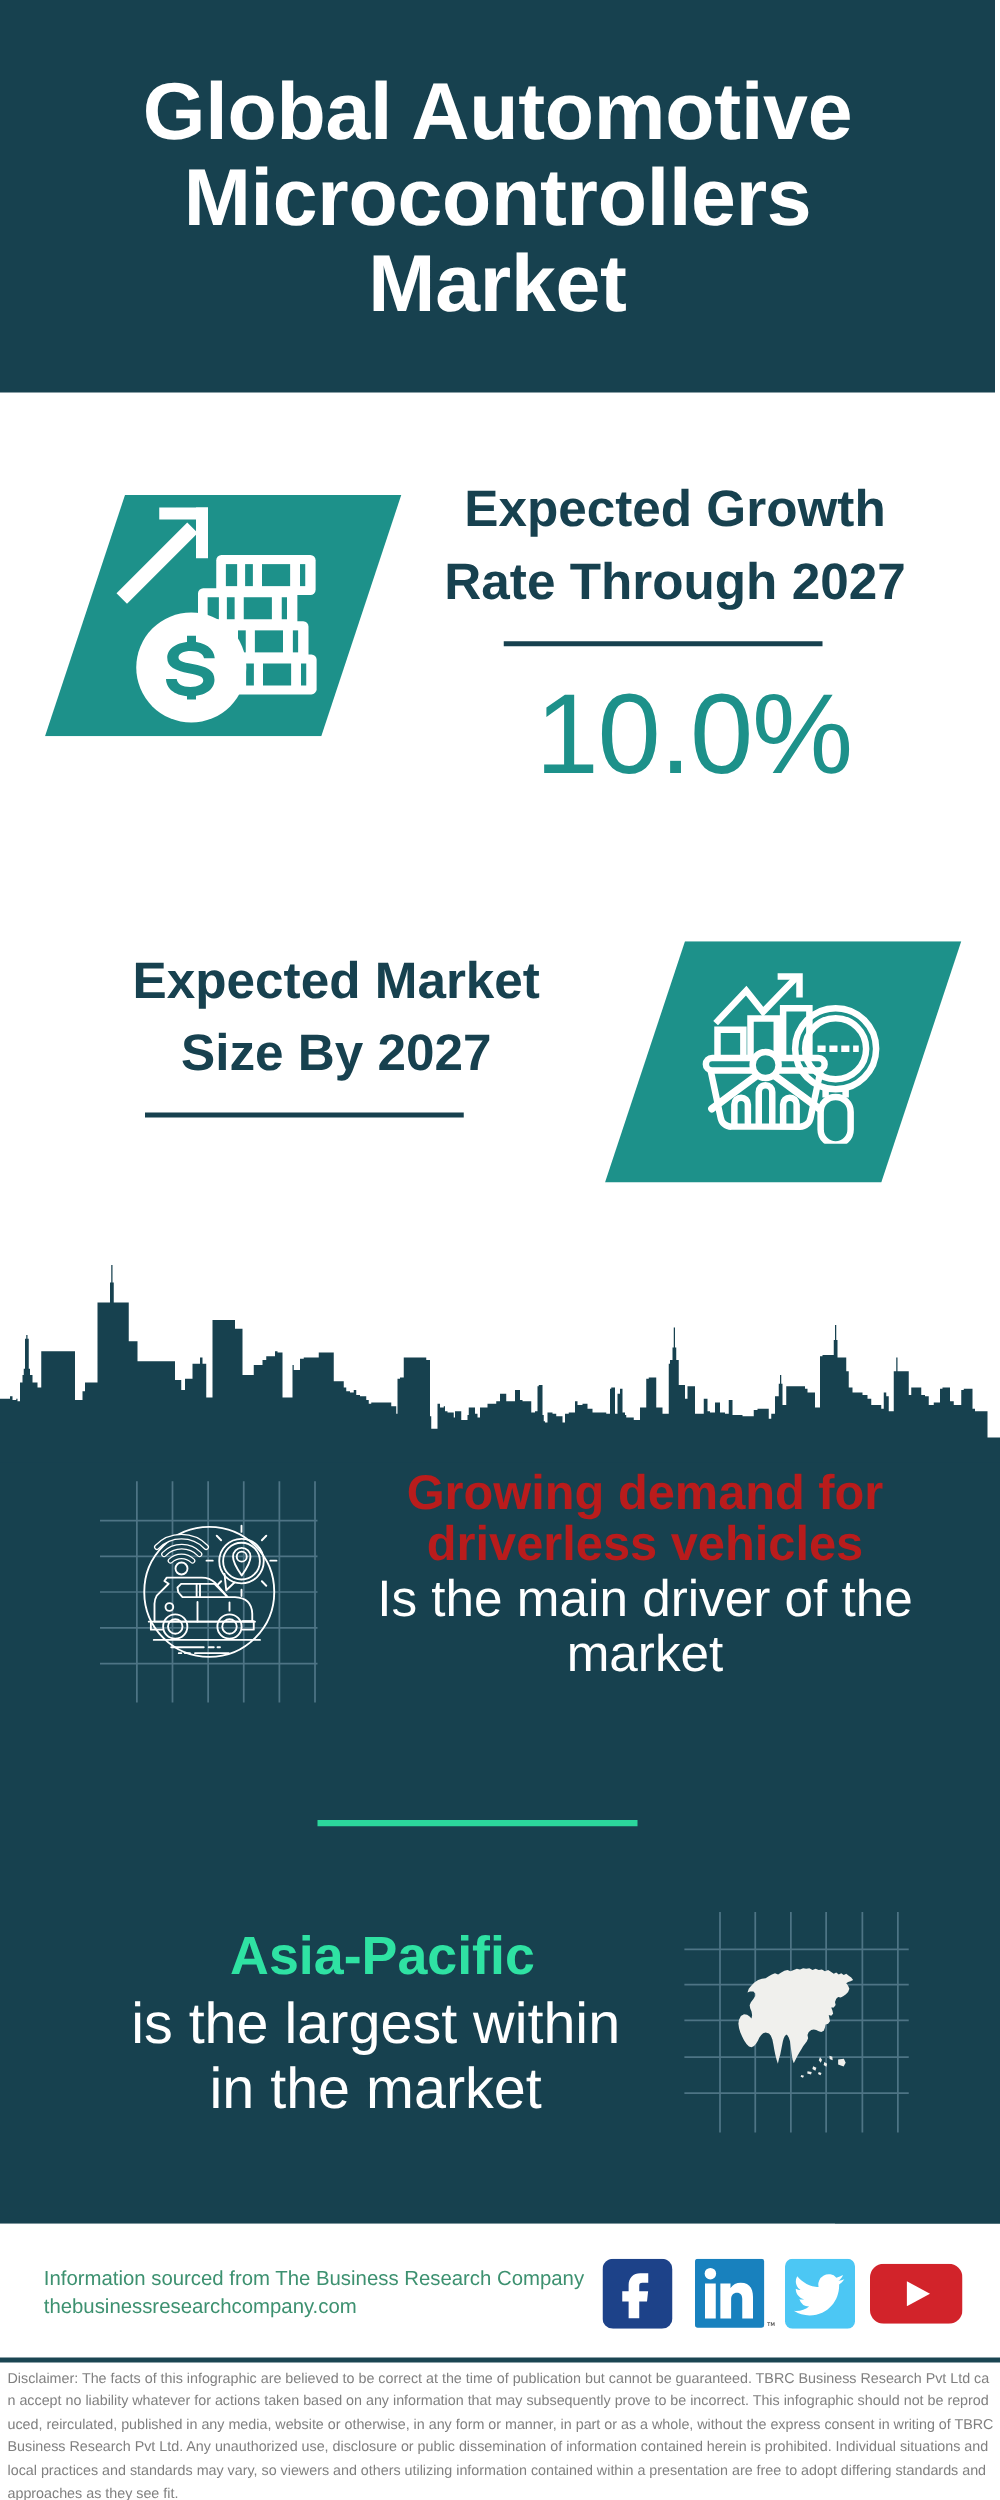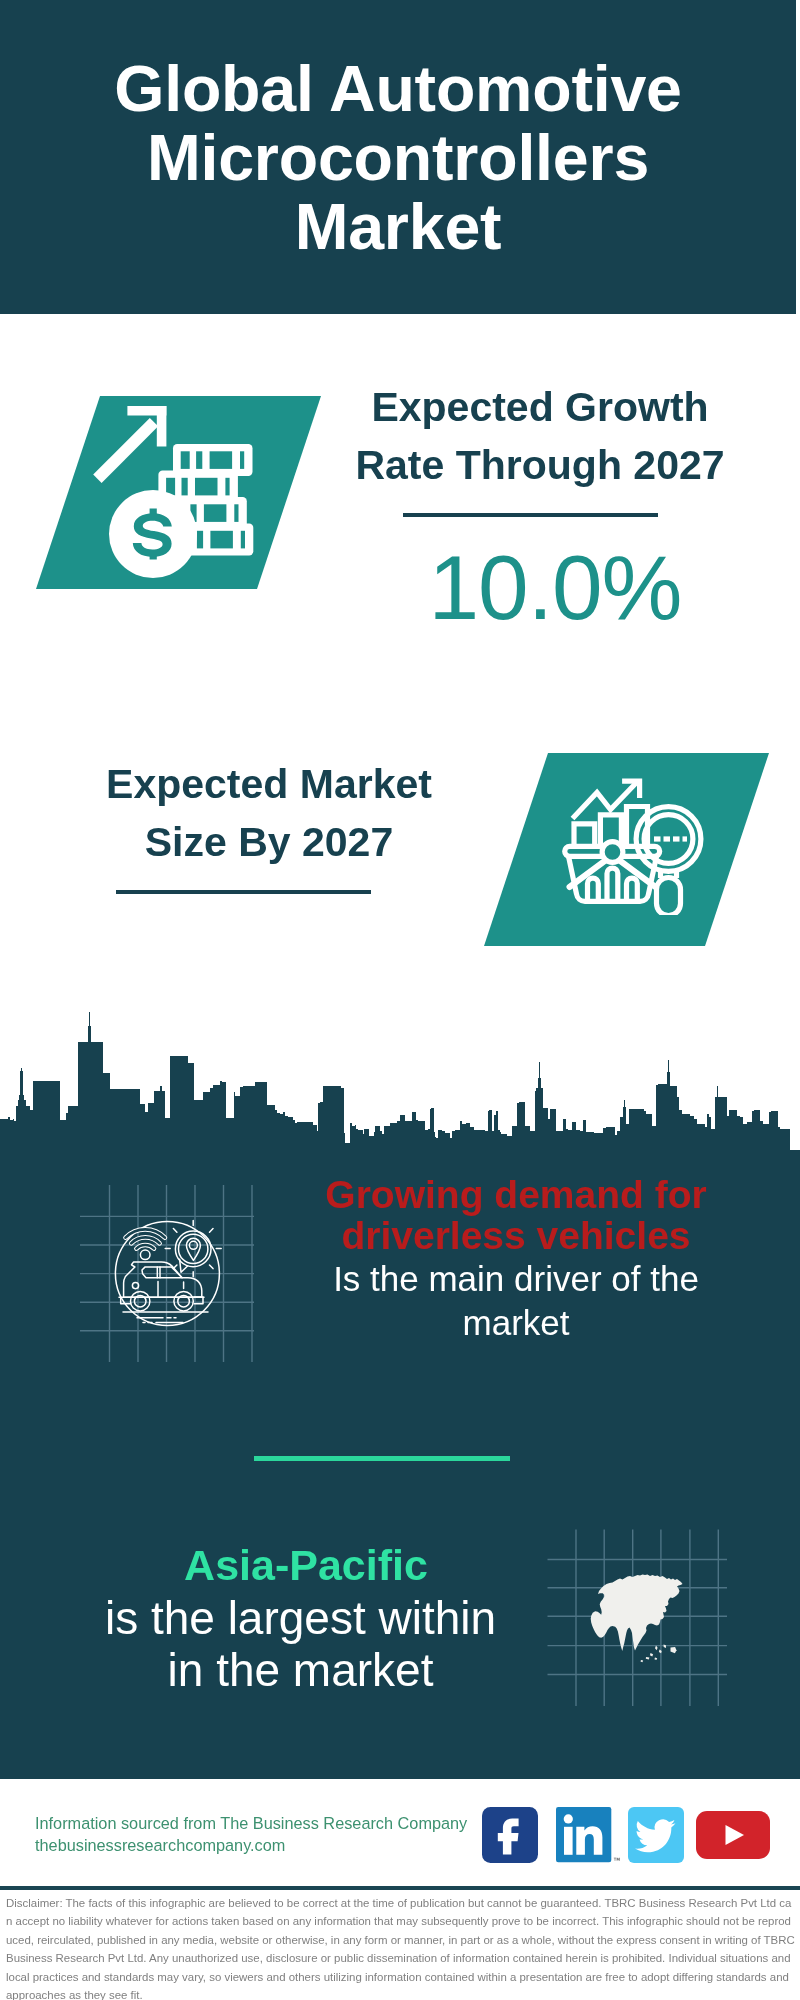--- a/index.html
+++ b/index.html
@@ -22,21 +22,21 @@
   .kpi-value.small { font-size:72px; top:142px; left:0; }
   .kpi-rule.shift { margin-left:-153px; top:135px; }
 
   
   .darkbody { position:absolute; left:0; top:1150px; width:800px; height:629px; background:#17414F; }
   .skyline { position:absolute; left:0; top:1000px; width:800px; height:170px; display:block; }
 
   
   .drv-text { position:absolute; left:296px; top:1174px; width:440px; text-align:center; }
   .drv-head { color:#b91c1c; font-size:39px; font-weight:bold; line-height:41px; }
-  .drv-sub { color:#ffffff; font-size:35px; line-height:44px; padding-top:1px; }
+  .drv-sub { color:#ffffff; font-size:41px; line-height:44px; padding-top:1px; }
   .divider { position:absolute; left:254px; top:1456px; width:256px; height:5px; background:#2BD79C; }
 
   
   .asia-text { position:absolute; left:42px; top:1541px; width:520px; text-align:center; }
   .asia-head { color:#2FE2A3; font-size:43px; font-weight:bold; line-height:49px; margin-left:8px; }
   .asia-sub { color:#ffffff; font-size:46px; line-height:52px; padding-top:2px; margin-left:-3px; }
 
   
   .footer { position:absolute; left:0; top:1779px; width:668px; height:109px; background:#fff; }
   .src-line1 { position:absolute; left:35px; top:35px; color:#3D9170; font-size:16.3px; white-space:nowrap; }

